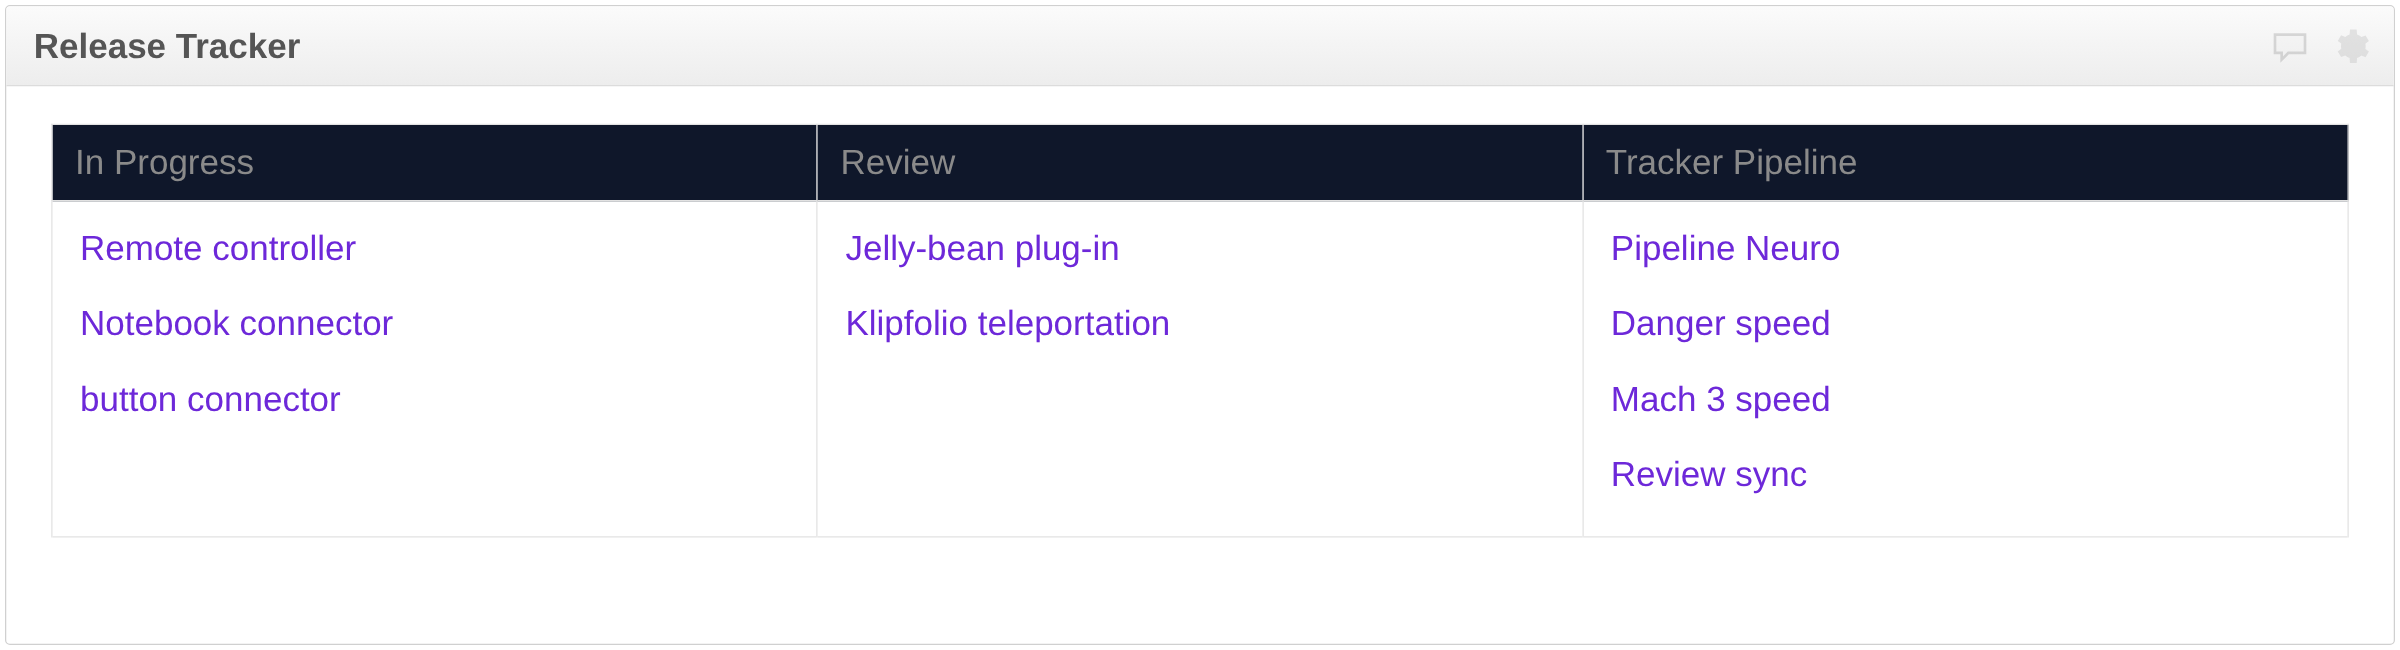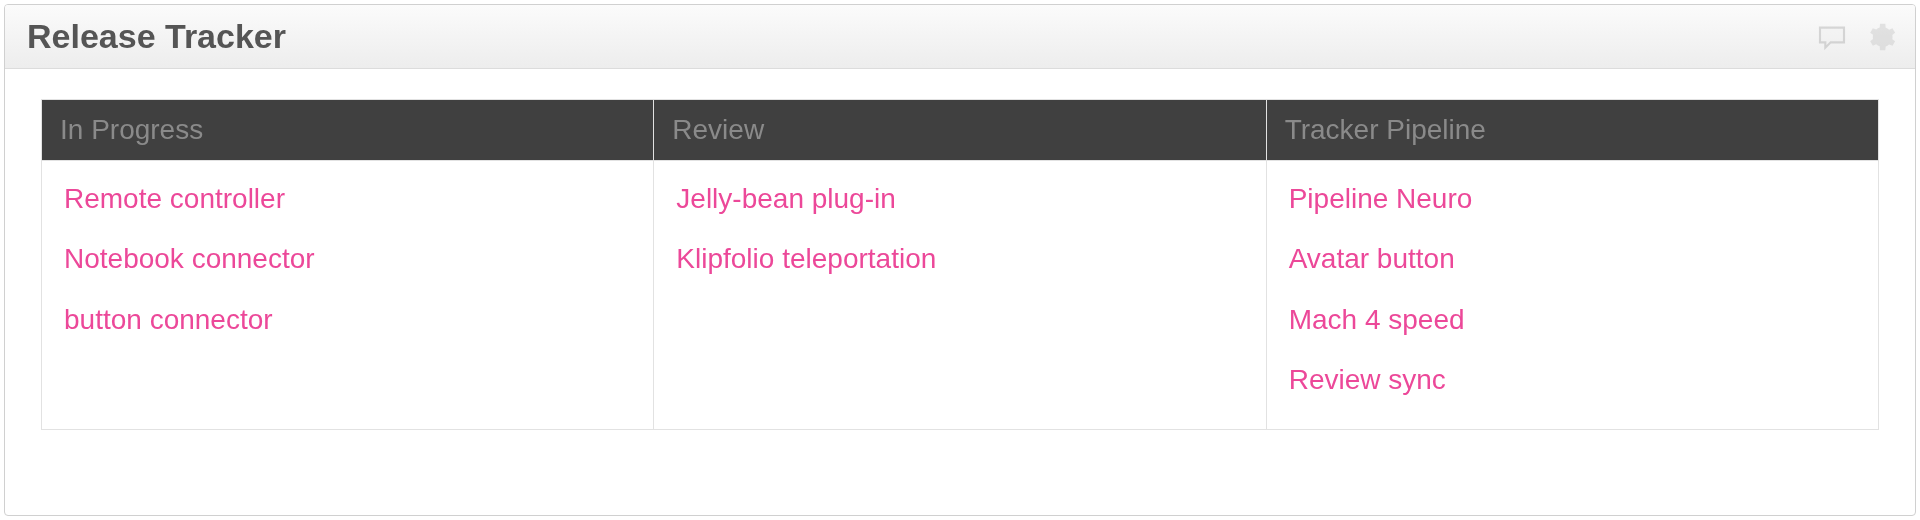--- a/index.html
+++ b/index.html
@@ -21,21 +21,21 @@
     .panel-header {
       display: flex;
       align-items: center;
       justify-content: space-between;
       height: 64px;
       padding: 0 18px 0 22px;
       background: linear-gradient(to bottom, #fbfbfb 0%, #ededed 100%);
       border-bottom: 1px solid #dcdcdc;
     }
     .panel-title {
-      font-size: 34px;
+      font-size: 28px;
       font-weight: bold;
       color: #555555;
     }
     .panel-actions {
       display: flex;
       align-items: center;
       gap: 14px;
     }
     .icon-btn {
       width: 34px;
@@ -54,36 +54,36 @@
       width: 100%;
       border: 1px solid #e2e2e2;
       border-collapse: collapse;
       table-layout: fixed;
     }
     .tracker-table th {
       text-align: left;
       font-weight: normal;
       font-size: 28px;
       color: #8a8a8a;
-      background: #404040;
+      background: #0f172a;
       border: 1px solid #e2e2e2;
       padding: 14px 18px;
     }
     .tracker-table td {
       vertical-align: top;
       border-left: 1px solid #e2e2e2;
       border-right: 1px solid #e2e2e2;
       padding: 8px 18px 18px 18px;
     }
     .item-list {
       list-style: none;
     }
     .item-list li {
       font-size: 28px;
-      color: #ec4899;
+      color: #6d28d9;
       padding: 12px 4px;
       line-height: 1.3;
     }
   </style>
 </head>
 <body>
 
 <div class="panel">
   <div class="panel-header">
     <div class="panel-title">Release Tracker</div>
@@ -121,22 +121,22 @@
           </td>
           <td>
             <ul class="item-list">
               <li>Jelly-bean plug-in</li>
               <li>Klipfolio teleportation</li>
             </ul>
           </td>
           <td>
             <ul class="item-list">
               <li>Pipeline Neuro</li>
-              <li>Avatar button</li>
-              <li>Mach 4 speed</li>
+              <li>Danger speed</li>
+              <li>Mach 3 speed</li>
               <li>Review sync</li>
             </ul>
           </td>
         </tr>
       </tbody>
     </table>
   </div>
 </div>
 
 </body></html>

